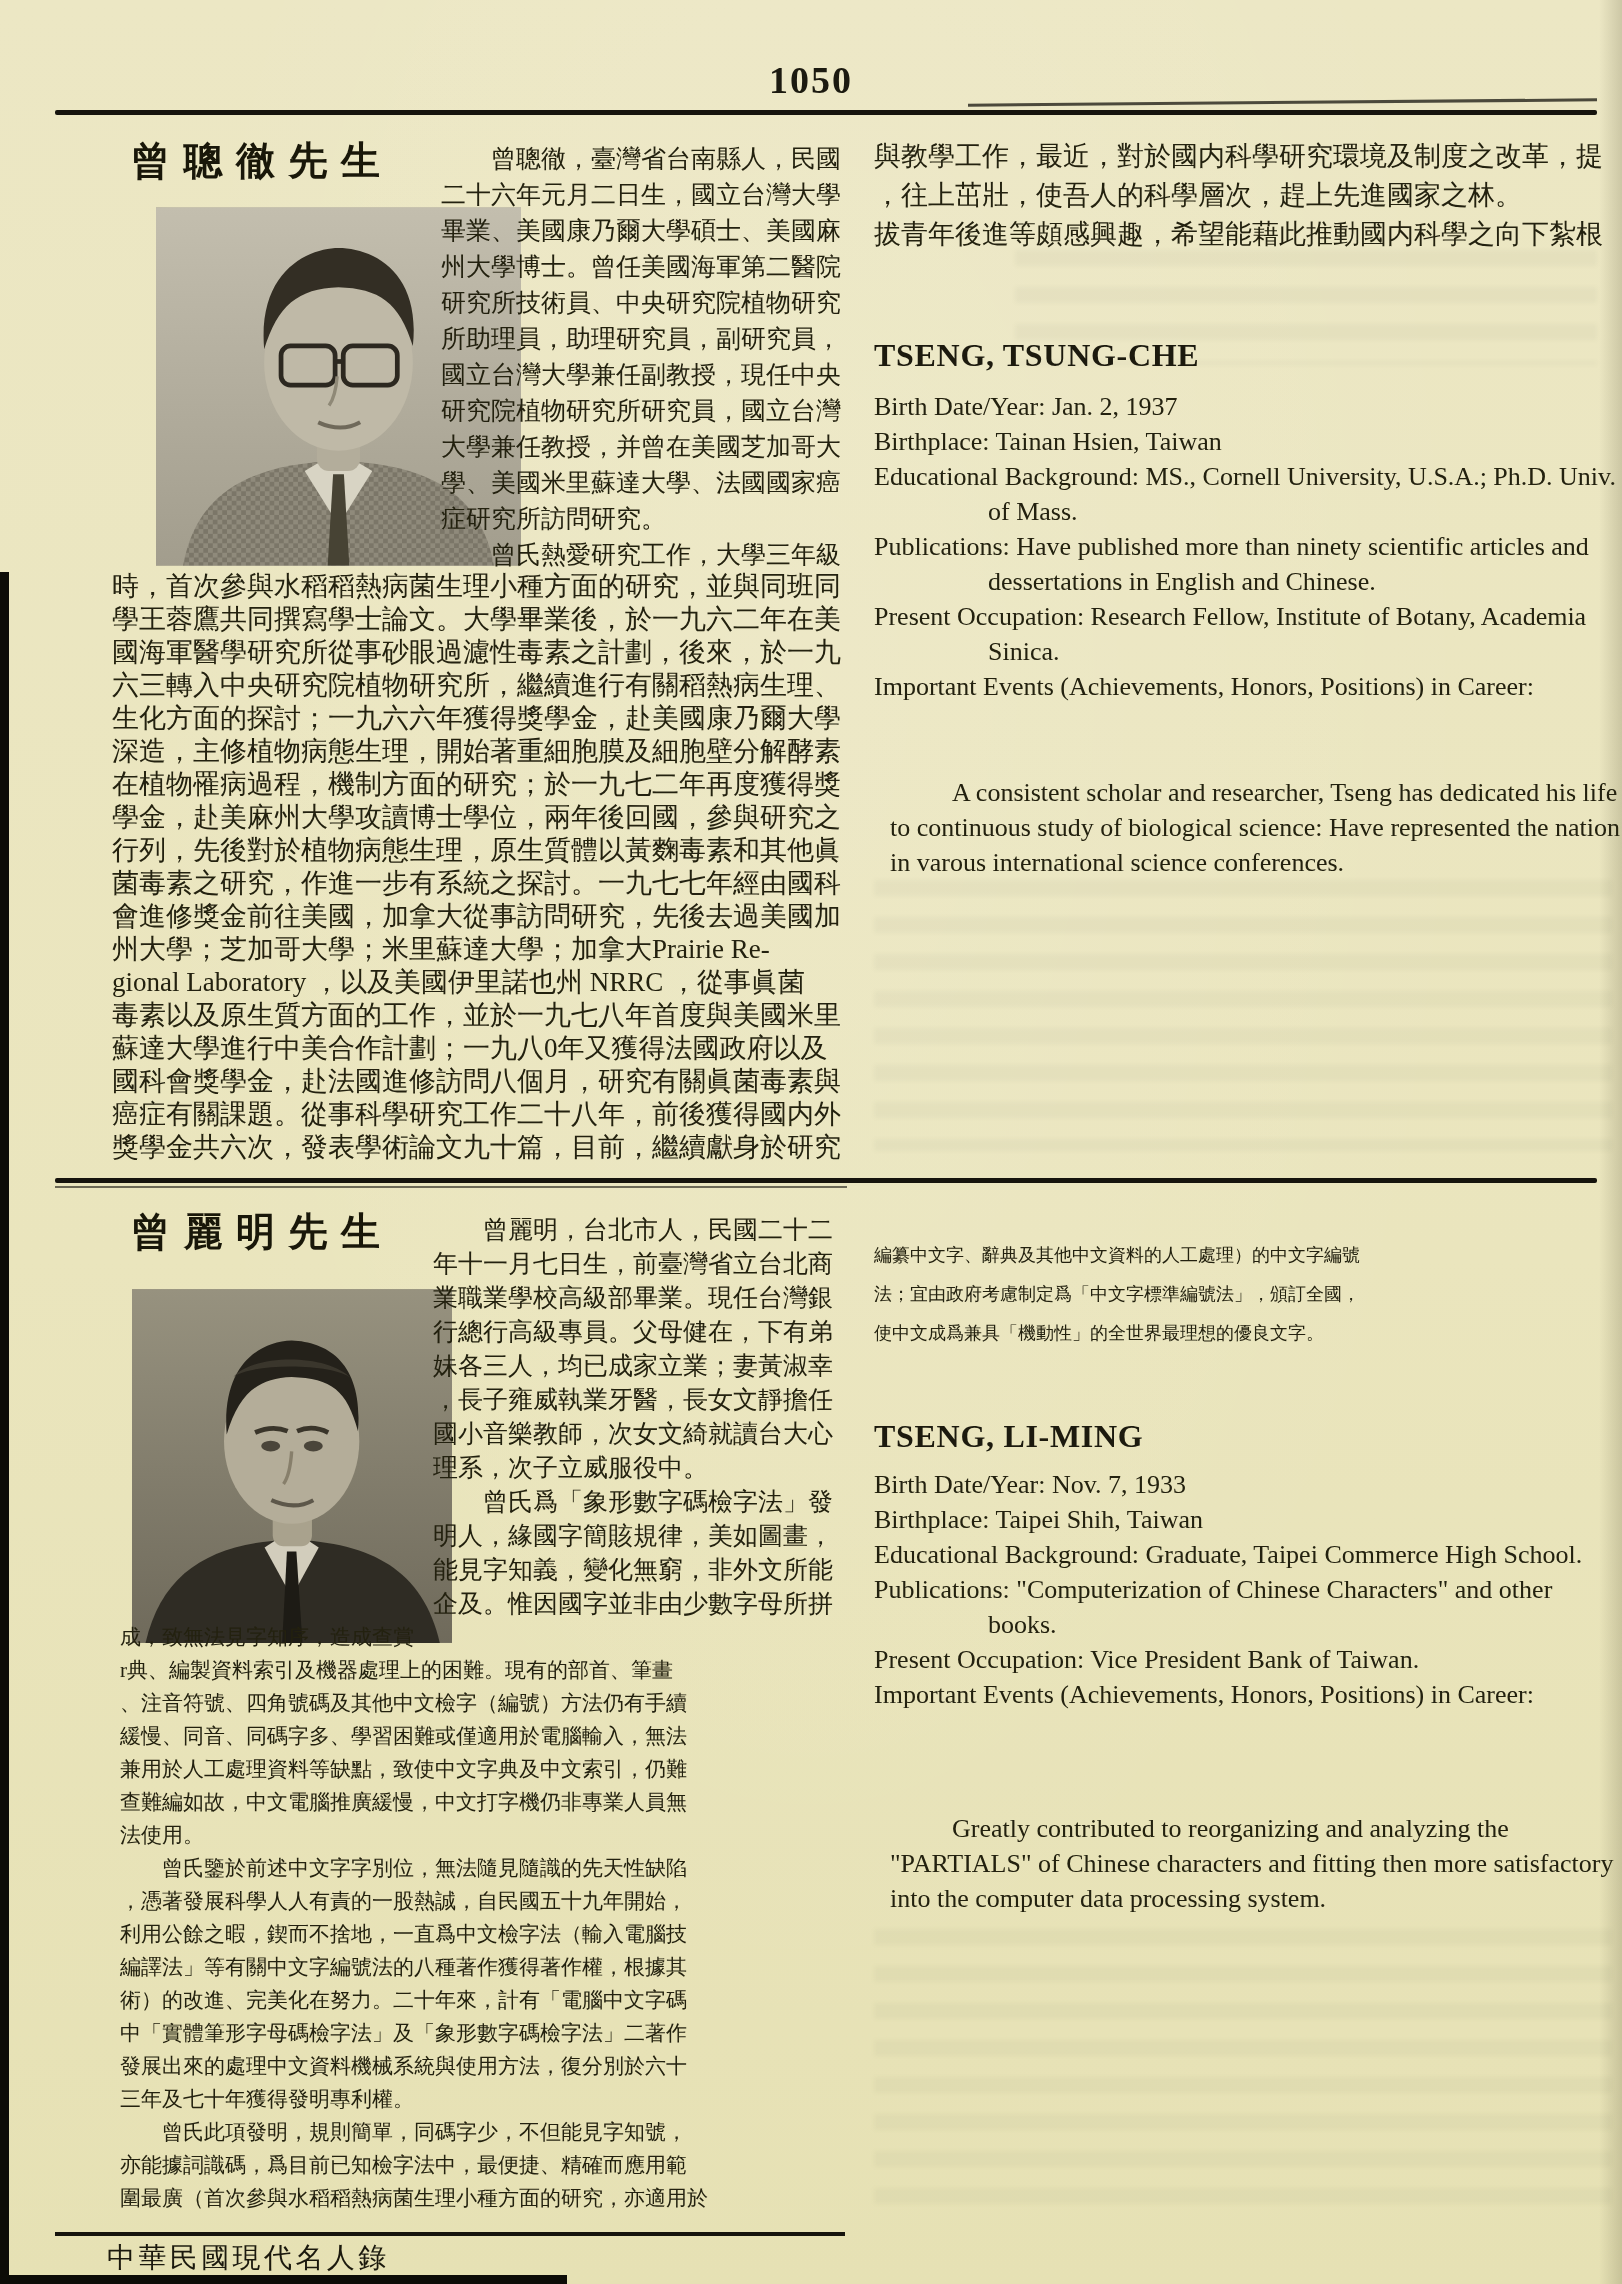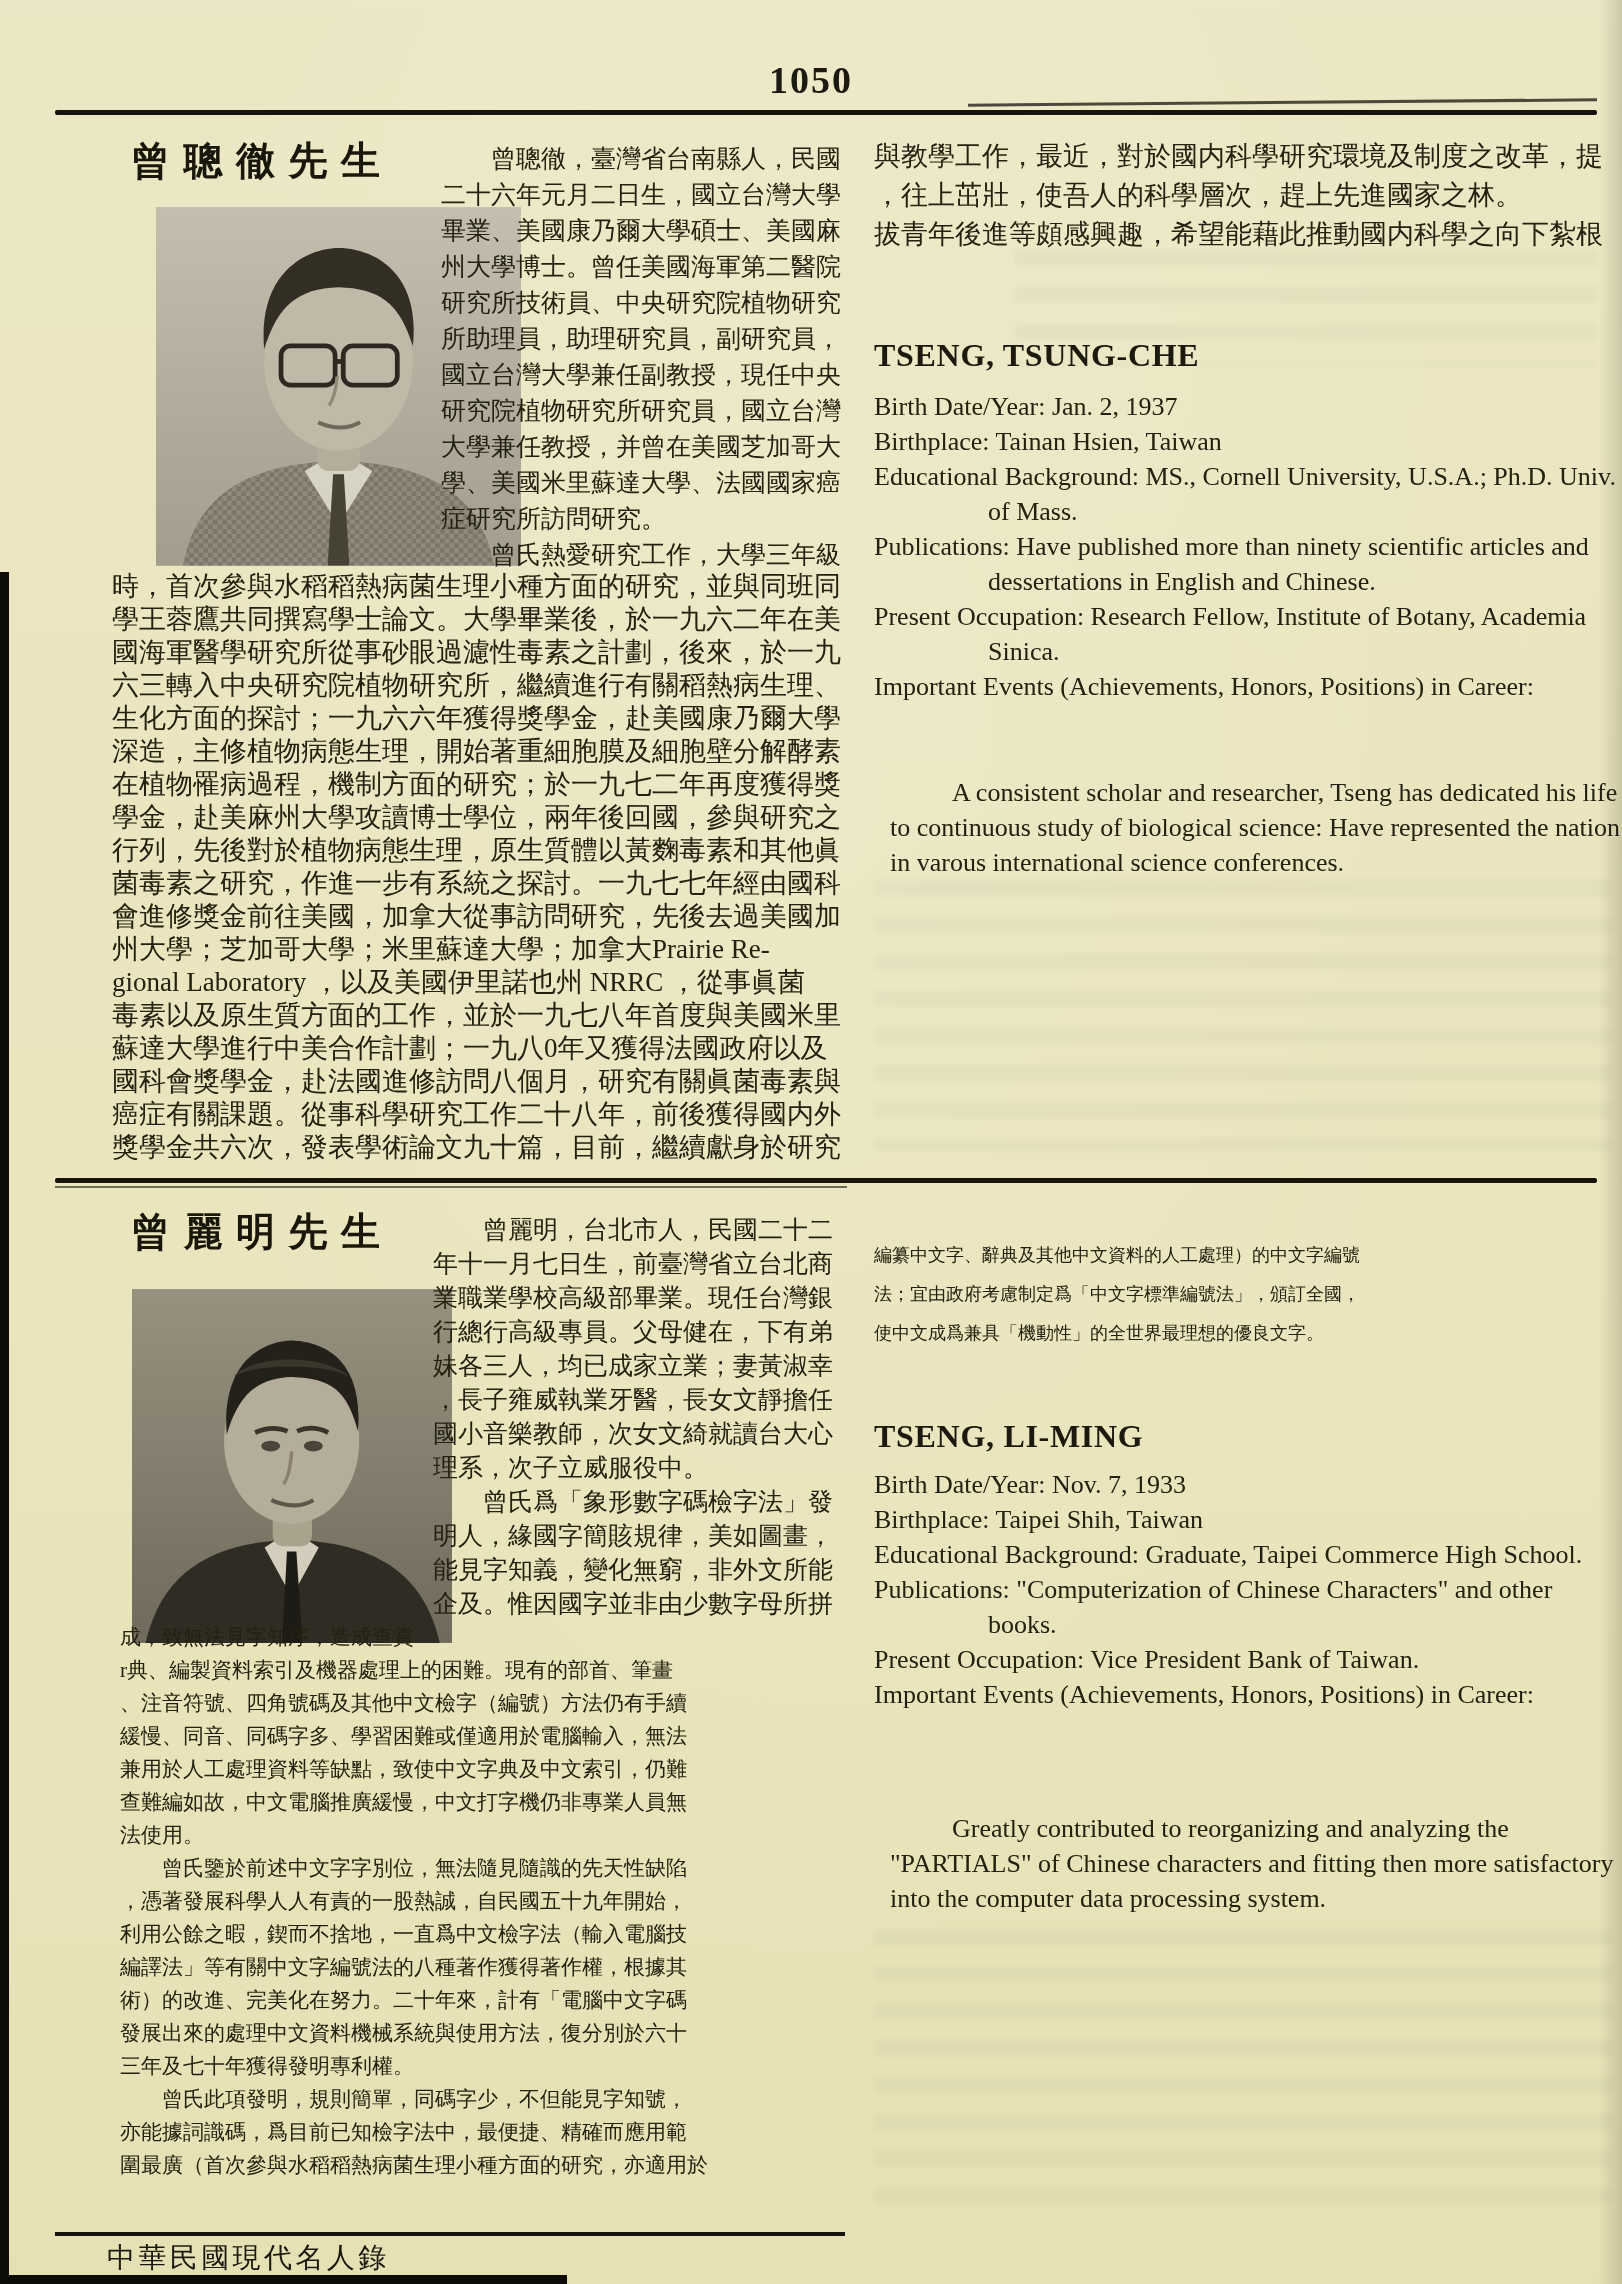--- a/index.html
+++ b/index.html
@@ -253,20 +253,21 @@
         <div class="cjk-line">、注音符號、四角號碼及其他中文檢字（編號）方法仍有手續</div>
         <div class="cjk-line">緩慢、同音、同碼字多、學習困難或僅適用於電腦輸入，無法</div>
         <div class="cjk-line">兼用於人工處理資料等缺點，致使中文字典及中文索引，仍難</div>
         <div class="cjk-line">查難編如故，中文電腦推廣緩慢，中文打字機仍非專業人員無</div>
         <div class="cjk-line">法使用。</div>
         <div class="cjk-line">　　曾氏鑒於前述中文字字別位，無法隨見隨識的先天性缺陷</div>
         <div class="cjk-line">，憑著發展科學人人有責的一股熱誠，自民國五十九年開始，</div>
         <div class="cjk-line">利用公餘之暇，鍥而不捨地，一直爲中文檢字法（輸入電腦技</div>
         <div class="cjk-line">編譯法」等有關中文字編號法的八種著作獲得著作權，根據其</div>
         <div class="cjk-line">術）的改進、完美化在努力。二十年來，計有「電腦中文字碼</div>
+        <div class="cjk-line">中「實體筆形字母碼檢字法」及「象形數字碼檢字法」二著作</div>
         <div class="cjk-line">發展出來的處理中文資料機械系統與使用方法，復分別於六十</div>
         <div class="cjk-line">三年及七十年獲得發明專利權。</div>
         <div class="cjk-line">　　曾氏此項發明，規則簡單，同碼字少，不但能見字知號，</div>
         <div class="cjk-line">亦能據詞識碼，爲目前已知檢字法中，最便捷、精確而應用範</div>
         <div class="cjk-line">圍最廣（首次參與水稻稻熱病菌生理小種方面的研究，亦適用於</div>
       </div>
 
     <div class="textcol e2-col2">
         <div class="cjk-line">編纂中文字、辭典及其他中文資料的人工處理）的中文字編號</div>
         <div class="cjk-line">法；宜由政府考慮制定爲「中文字標準編號法」，頒訂全國，</div>

